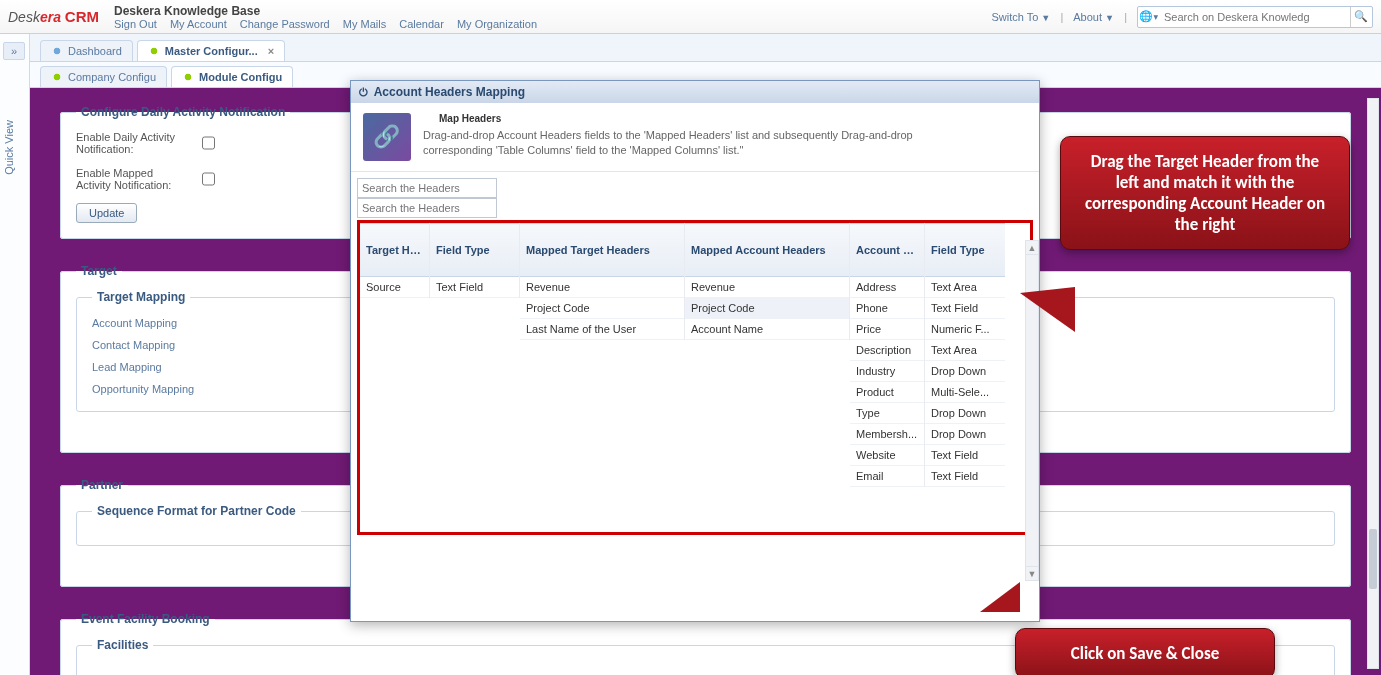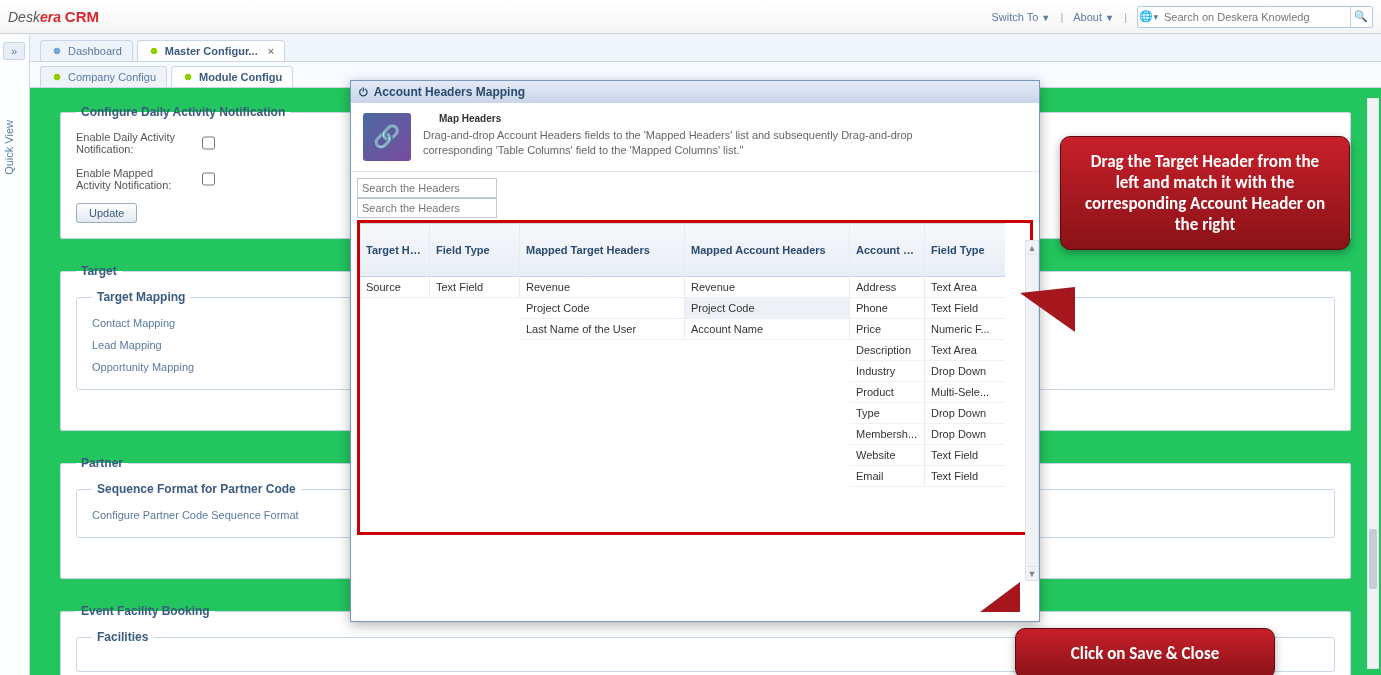--- a/index.html
+++ b/index.html
@@ -18,21 +18,21 @@
   .search-box .globe { width:22px; text-align:center; color:#5a7aa0;}
   .search-box input { border:none; outline:none; width:190px; font-size:11px; color:#888; padding:2px 4px;}
   .search-box .sbtn { width:22px; height:20px; border-left:1px solid #ccc; display:flex; align-items:center; justify-content:center; color:#5a7aa0; cursor:pointer;}
   
   
   .qv-tab { position:absolute; left:3px; top:120px; writing-mode:vertical-rl; transform:rotate(180deg); color:#5a7aa0; font-size:11px; }
   .qv-collapse { position:absolute; left:3px; top:42px; width:22px; height:18px; border:1px solid #c9d6e8; background:#e8eef7; border-radius:2px; display:flex; align-items:center; justify-content:center; color:#5a7aa0; cursor:pointer;}
   .left-rail { position:absolute; left:0; top:34px; width:30px; bottom:0; border-right:1px solid #d0dae8; background:#fbfdff;}
   
   
-  .main { position:absolute; left:30px; right:0; top:34px; bottom:0; background:#22c55e; }
+  .main { position:absolute; left:30px; right:0; top:34px; bottom:0; background:#701a75; }
   
   
   .tabstrip { height:28px; display:flex; align-items:flex-end; padding:0 10px; border-bottom:1px solid #c9d6e8; background:#f0f5fc;}
   .tabstrip2 { height:26px; display:flex; align-items:flex-end; padding:0 10px; border-bottom:1px solid #c9d6e8; background:#f8fbff;}
   .tab { padding:4px 10px; border:1px solid #c9d6e8; border-bottom:none; border-radius:4px 4px 0 0; margin-right:4px; background:#eef3fa; color:#5a7aa0; display:flex; align-items:center; gap:5px; cursor:pointer;}
   .tab.active { background:#fff; font-weight:bold; color:#3a5a80;}
   .tab .x { color:#888; margin-left:5px; }
   .tab .ic { width:12px; height:12px; display:inline-block; }
   .ic-dash { background:radial-gradient(circle,#6fa8dc 40%,transparent 42%);}
   .ic-gear { background:radial-gradient(circle,#8fce00 40%,transparent 42%);}
@@ -103,20 +103,31 @@
   .main-scroll { position:absolute; right:2px; top:64px; bottom:6px; width:12px; background:#f0f2f6; border:1px solid #e0e4ea;}
   .main-scroll .thumb{ position:absolute; left:1px; right:1px; top:430px; height:60px; background:#c5ccd6; border-radius:2px;}
   
 </style>
 </head>
 <body>
 
 <div class="top-header">
   <div class="logo">
     <span class="d1">Desk</span><span class="d2">era</span> <span class="crm">CRM</span>
+  </div>
+  <div class="header-col">
+    <div class="hc-title">Deskera Knowledge Base</div>
+    <div class="hc-links">
+      <a>Sign Out</a>
+      <a>My Account</a>
+      <a>Change Password</a>
+      <a>My Mails</a>
+      <a>Calendar</a>
+      <a>My Organization</a>
+    </div>
   </div>
   <div class="header-right">
     <a><span>Switch To</span> <small>▼</small></a>
     <span class="sep">|</span>
     <a><span>About</span> <small>▼</small></a>
     <span class="sep">|</span>
     <div class="search-box">
       <span class="globe">🌐<small>▾</small></span>
       <input placeholder="Search on Deskera Knowledg" style="">
       <span class="sbtn">🔍</span>
@@ -165,44 +176,44 @@
         <input type="checkbox" style="">
       </div>
       <button class="btn">Update</button>
     </fieldset>
 
     <fieldset>
       <legend>Target</legend>
       <fieldset class="inner">
         <legend>Target Mapping</legend>
         <div class="link-list">
+          <div class="link-row">
+              <a>Account Mapping</a>
+              <span class="help-ic">?</span>
+            </div>
           <div class="link-row">
               <a>Contact Mapping</a>
               <span class="help-ic">?</span>
             </div>
           <div class="link-row">
               <a>Lead Mapping</a>
               <span class="help-ic">?</span>
             </div>
           <div class="link-row">
               <a>Opportunity Mapping</a>
               <span class="help-ic">?</span>
             </div>
         </div>
       </fieldset>
     </fieldset>
 
     <fieldset>
       <legend>Partner</legend>
       <fieldset class="inner">
         <legend>Sequence Format for Partner Code</legend>
-        <div class="link-row" style="max-width:300px;">
-            <a>Configure Partner Code Sequence Format</a>
-            <span class="help-ic">?</span>
-          </div>
       </fieldset>
     </fieldset>
 
     <fieldset>
       <legend>Event Facility Booking</legend>
       <fieldset class="inner" style="margin-bottom:0;">
         <legend>Facilities</legend>
       </fieldset>
     </fieldset>
   </div>

